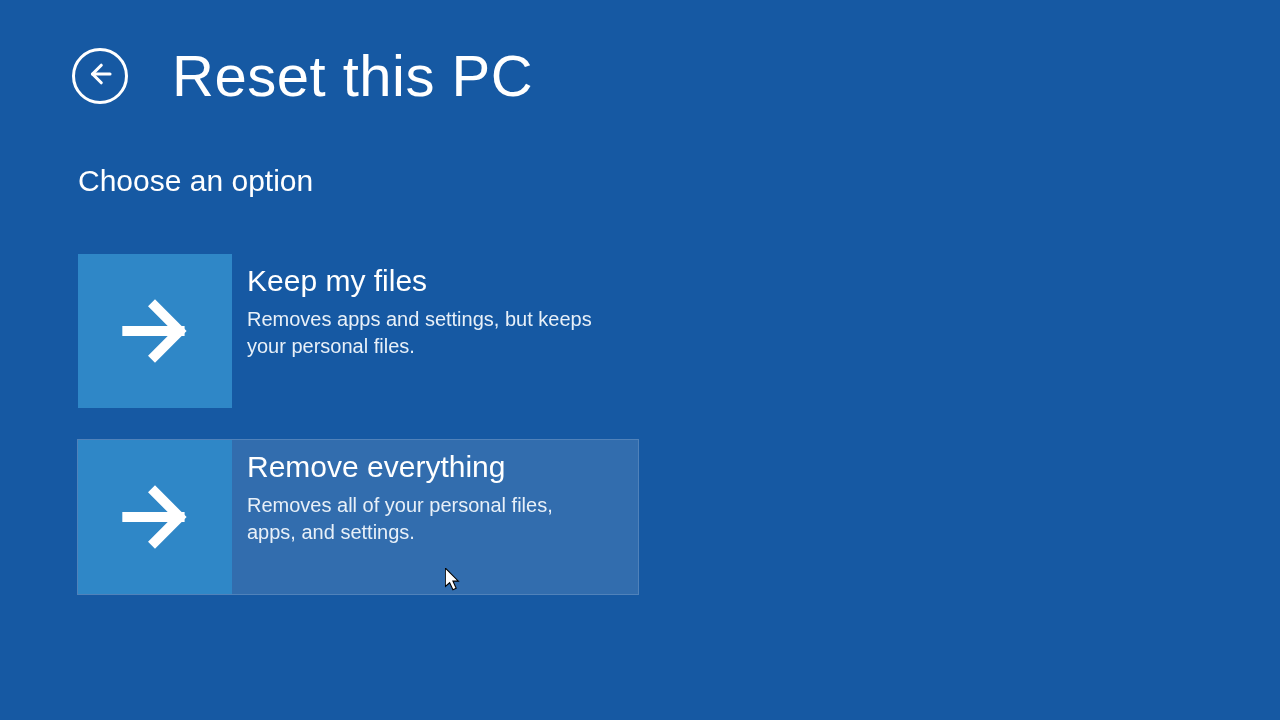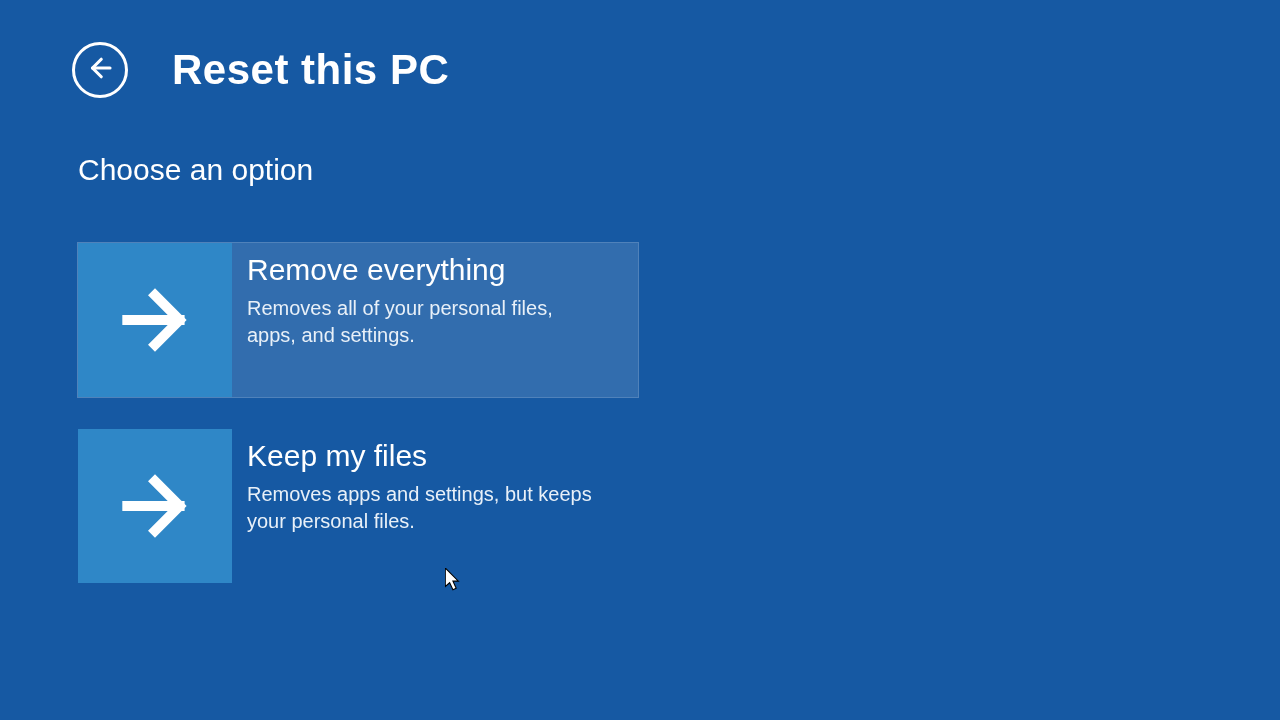--- a/index.html
+++ b/index.html
@@ -31,22 +31,22 @@
       justify-content: center;
       cursor: pointer;
       margin-right: 44px;
       flex-shrink: 0;
     }
     .back-button svg {
       width: 30px;
       height: 30px;
     }
     .page-title {
-      font-size: 42px;
-      font-weight: 700;
+      font-size: 58px;
+      font-weight: 400;
       letter-spacing: 0.5px;
     }
     .content {
       padding: 55px 0 0 78px;
     }
     .subtitle {
       font-size: 30px;
       font-weight: 300;
       margin-bottom: 56px;
     }
@@ -114,44 +114,44 @@
         <line x1="6" y1="12" x2="20" y2="12"></line>
       </svg>
     </span>
   </div>
   <h1 class="page-title">Reset this PC</h1>
 </div>
 
 <div class="content">
   <h2 class="subtitle">Choose an option</h2>
 
+  <div class="option-tile">
+    <div class="tile-icon">
+      <svg viewBox="0 0 24 24" fill="none" stroke="#ffffff" stroke-width="3.2" stroke-linecap="square" stroke-linejoin="miter">
+        <line x1="3" y1="12" x2="20" y2="12"></line>
+        <polyline points="12 4 20 12 12 20"></polyline>
+      </svg>
+    </div>
+    <div class="tile-text">
+      <div class="tile-title">Keep my files</div>
+      <div class="tile-desc">Removes apps and settings, but keeps your personal files.</div>
+    </div>
+  </div>
+
   <div class="option-tile hover">
     <div class="tile-icon">
       <svg viewBox="0 0 24 24" fill="none" stroke="#ffffff" stroke-width="3.2" stroke-linecap="square" stroke-linejoin="miter">
         <line x1="3" y1="12" x2="20" y2="12"></line>
         <polyline points="12 4 20 12 12 20"></polyline>
       </svg>
     </div>
     <div class="tile-text">
       <div class="tile-title">Remove everything</div>
       <div class="tile-desc">Removes all of your personal files, apps, and settings.</div>
     </div>
   </div>
-
-  <div class="option-tile">
-    <div class="tile-icon">
-      <svg viewBox="0 0 24 24" fill="none" stroke="#ffffff" stroke-width="3.2" stroke-linecap="square" stroke-linejoin="miter">
-        <line x1="3" y1="12" x2="20" y2="12"></line>
-        <polyline points="12 4 20 12 12 20"></polyline>
-      </svg>
-    </div>
-    <div class="tile-text">
-      <div class="tile-title">Keep my files</div>
-      <div class="tile-desc">Removes apps and settings, but keeps your personal files.</div>
-    </div>
-  </div>
 </div>
 
 <div class="cursor">
   <svg viewBox="0 0 16 22">
     <path d="M0 0 L0 17 L4 13.5 L7 20 L10 18.5 L7 12 L12 12 Z" fill="#ffffff" stroke="#000000" stroke-width="1"></path>
   </svg>
 </div>
 
 </body></html>

